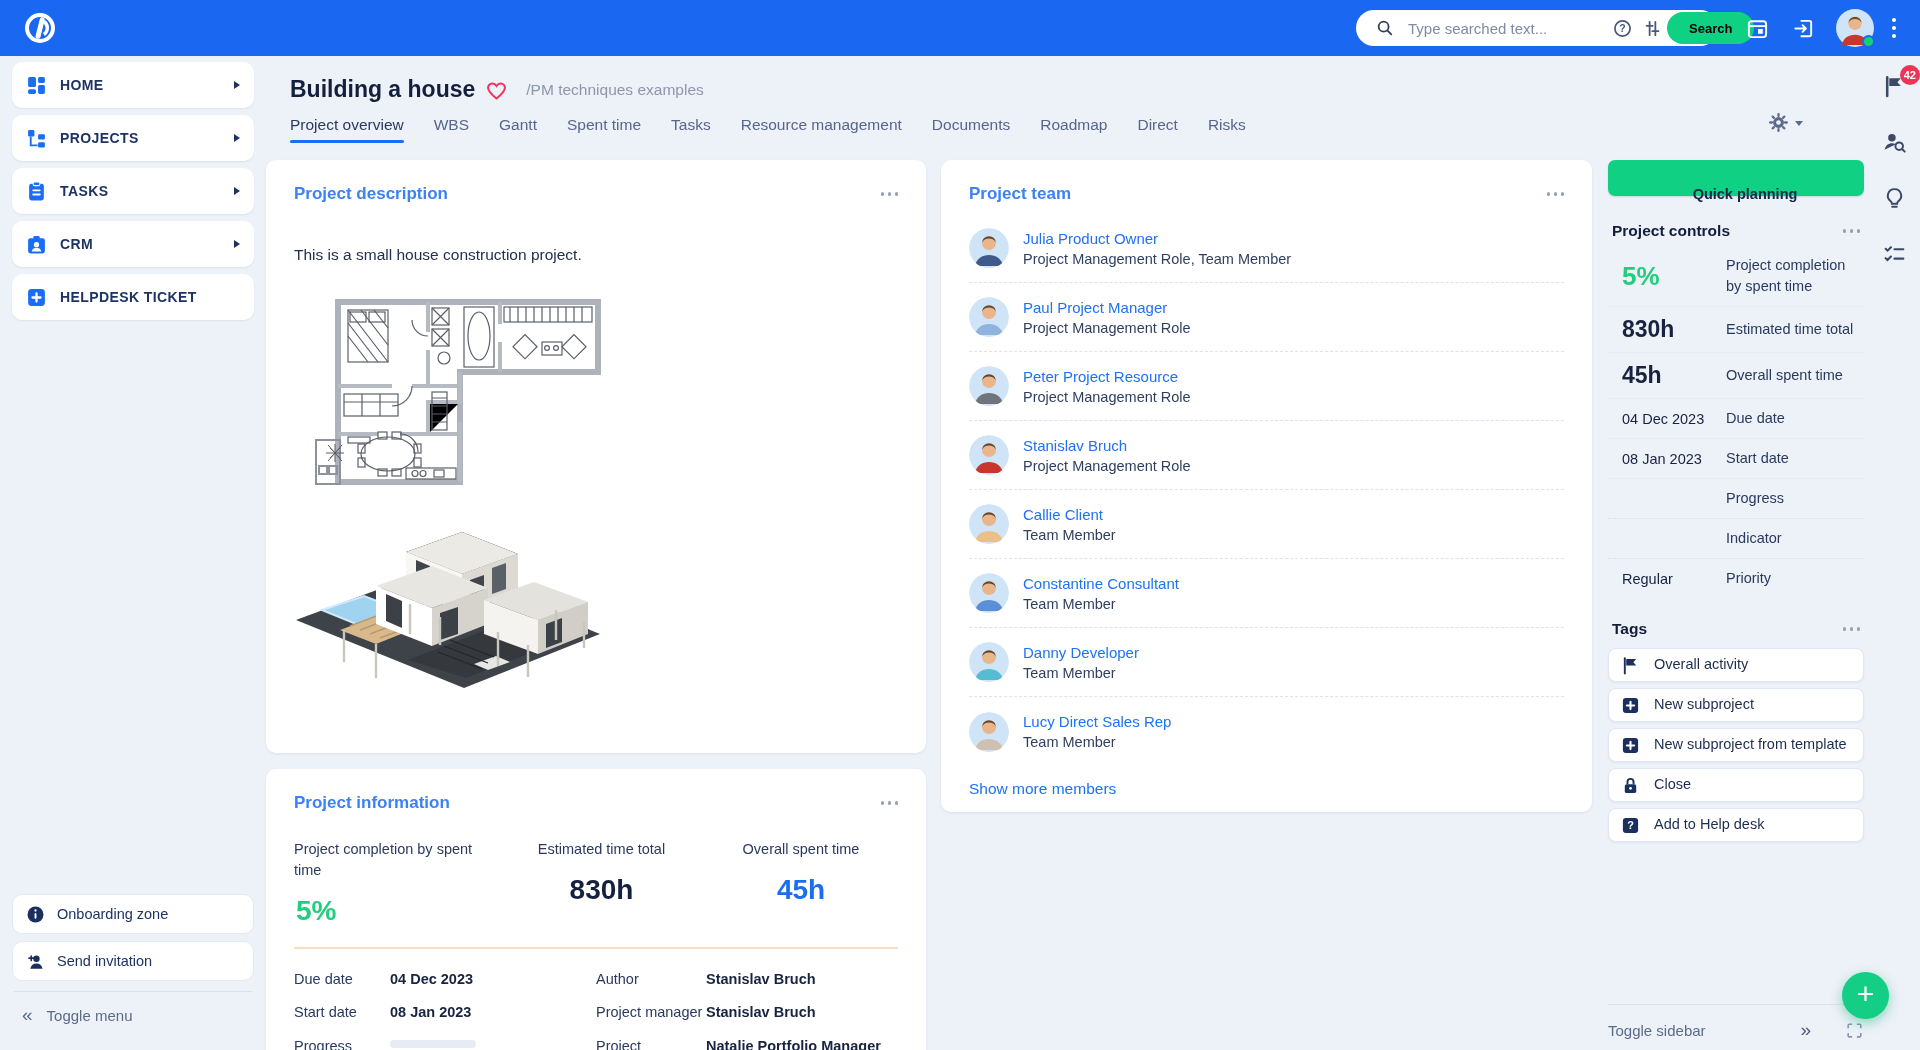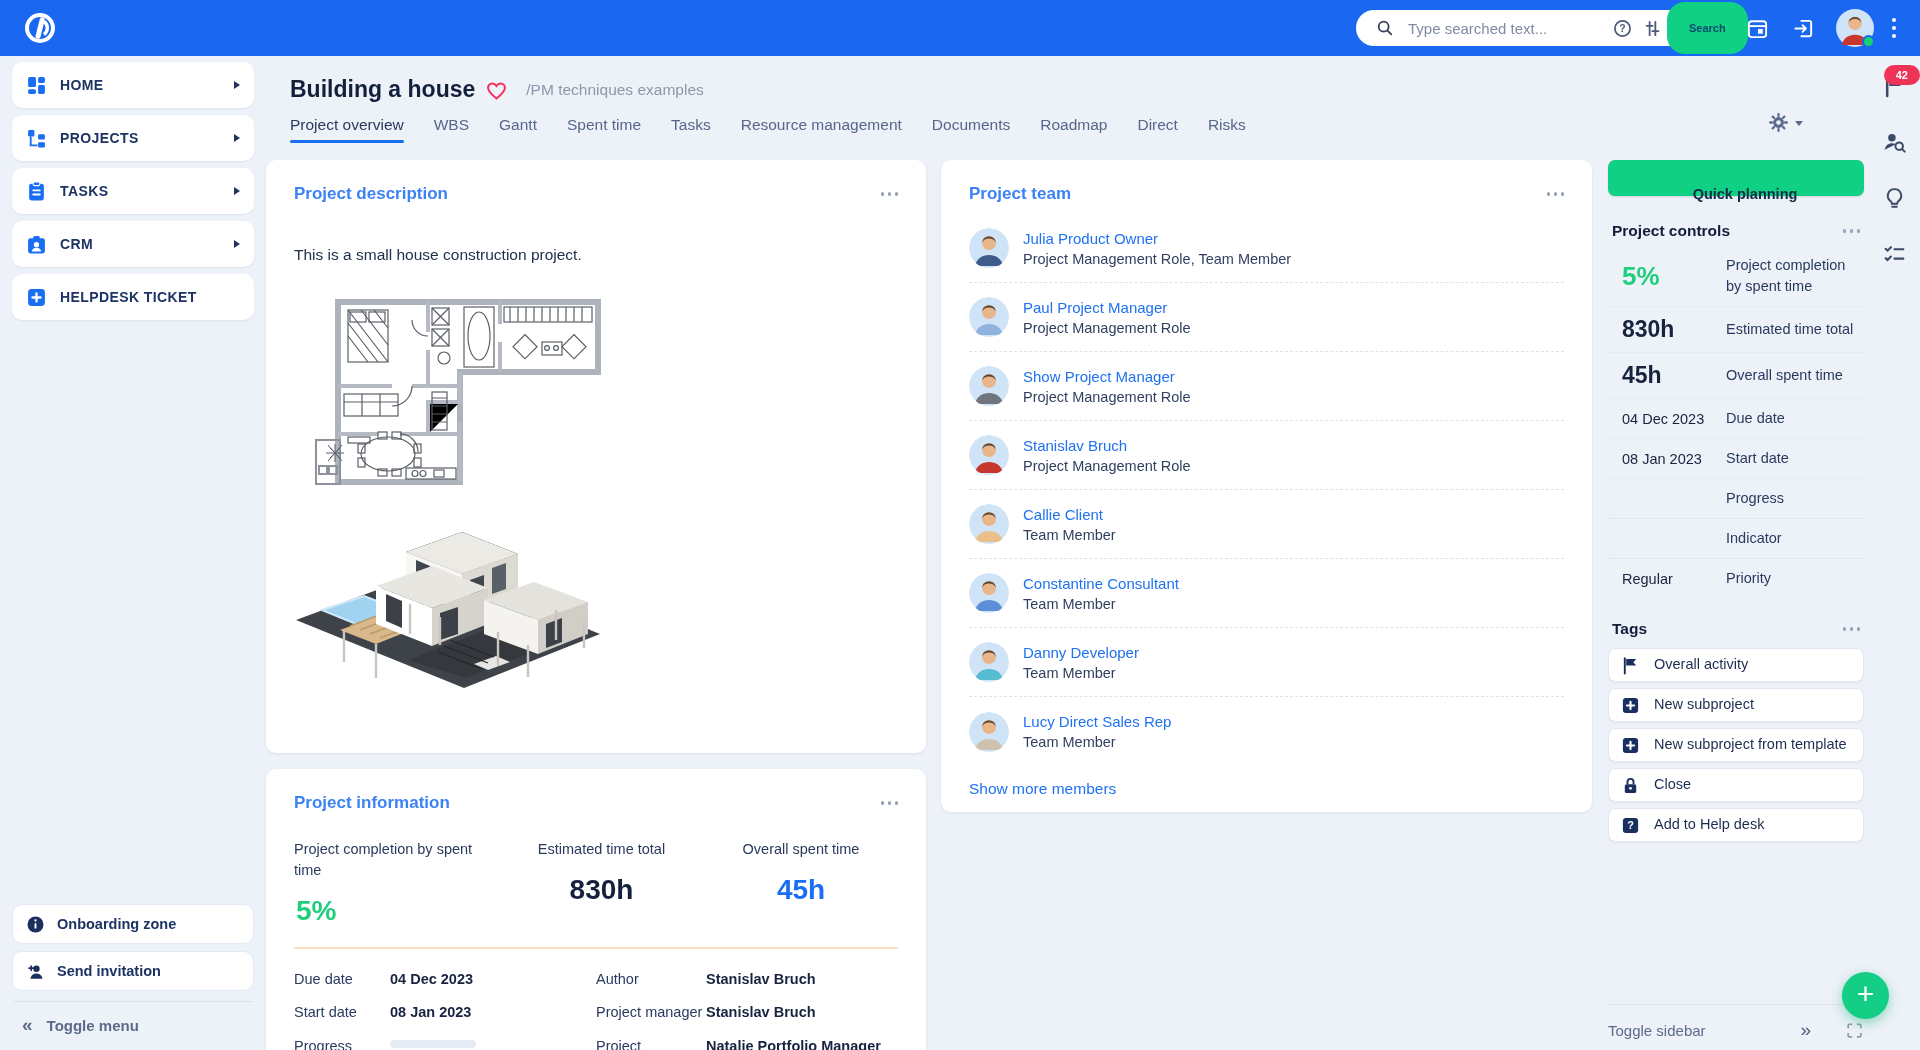--- a/index.html
+++ b/index.html
@@ -7,39 +7,39 @@
   body { font-family:"Liberation Sans", sans-serif; background:#edf1f8; position:relative; color:#1b2a4e; }
 
   
   .topbar { position:absolute; left:0; top:0; width:1920px; height:56px; background:#1a67f2; display:flex; align-items:center; padding:0 16px; z-index:50; }
   .logo { width:36px; height:36px; margin-left:6px; }
   .tb-spacer { flex:1; }
   .search-pill { width:362px; height:36px; background:#fff; border-radius:18px; display:flex; align-items:center; padding-left:14px; margin-right:16px; }
   .search-pill input { border:none; outline:none; flex:1; font-size:15px; color:#45506b; background:transparent; margin-left:8px; font-family:"Liberation Sans",sans-serif; }
   .search-pill input::placeholder { color:#7f8aa3; }
   .pill-ico { width:20px; height:20px; margin:0 5px; flex:0 0 auto; display:flex; align-items:center; justify-content:center; }
-  .search-btn { height:52px; padding:0 22px; border:none; border-radius:18px; background:#10d083; color:#0c4a6e; font-size:11px; font-weight:bold; cursor:pointer; font-family:"Liberation Sans",sans-serif; }
+  .search-btn { height:32px; padding:0 22px; border:none; border-radius:18px; background:#10d083; color:#000000; font-size:13px; font-weight:bold; cursor:pointer; font-family:"Liberation Sans",sans-serif; }
   .tb-ico { width:24px; height:24px; margin:0 11px; display:flex; align-items:center; justify-content:center; }
   .tb-avatar { position:relative; width:38px; height:38px; margin:0 10px; }
   .tb-avatar .av-dot { position:absolute; right:-1px; bottom:-1px; width:13px; height:13px; border-radius:50%; background:#17d070; border:2px solid #1a67f2; }
   .kebab-v { display:flex; flex-direction:column; gap:4px; margin:0 8px; }
   .kebab-v i { width:4px; height:4px; border-radius:50%; background:#fff; }
 
   
   .rail { position:absolute; right:0; top:56px; width:50px; height:994px; display:flex; flex-direction:column; align-items:center; padding-top:18px; gap:30px; z-index:40; }
   .rail-ico { position:relative; width:26px; height:26px; color:#3c4a68; }
-  .rail-badge { position:absolute; top:-9px; right:-12px; min-width:20px; height:20px; border-radius:10px; background:#ef3357; color:#fff; font-size:11px; font-weight:bold; display:flex; align-items:center; justify-content:center; padding:0 12px; }
+  .rail-badge { position:absolute; top:-9px; right:-12px; min-width:20px; height:20px; border-radius:10px; background:#ef3357; color:#fff; font-size:11px; font-weight:bold; display:flex; align-items:center; justify-content:center; padding:0 4px; }
 
   
   .sidebar { position:absolute; left:0; top:56px; width:266px; height:994px; padding:6px 12px 0 12px; }
   .side-item { background:#fff; border-radius:10px; height:46px; display:flex; align-items:center; padding:0 14px; margin-bottom:7px; box-shadow:0 1px 2px rgba(18,38,84,.07); cursor:pointer; }
   .side-item .si-ico { width:21px; height:21px; margin-right:13px; flex:0 0 auto; }
   .side-item .si-label { font-size:14px; letter-spacing:.4px; color:#1c3363; font-weight:bold; flex:1; }
   .side-item .si-chev { width:0; height:0; border-left:6px solid #21335c; border-top:4.5px solid transparent; border-bottom:4.5px solid transparent; }
-  .side-footer { position:absolute; left:12px; bottom:14px; width:242px;font-weight:bold; }
+  .side-footer { position:absolute; left:12px; bottom:24px; width:242px; }
   .side-foot-item { background:#fff; border:1px solid #e3e9f4; border-radius:10px; height:40px; display:flex; align-items:center; padding:0 13px; margin-bottom:7px; cursor:pointer; }
   .side-foot-item .si-ico { width:19px; height:19px; margin-right:12px; }
   .side-foot-item .sf-label { font-size:14.5px; color:#1c3363; }
   .side-divider { height:1px; background:#d9e0ee; margin:10px 2px 12px 2px; }
   .toggle-menu { display:flex; align-items:center; color:#5d6b8a; font-size:15px; padding-left:10px; cursor:pointer; }
   .toggle-menu .chev-glyph { font-size:19px; margin-right:14px; color:#5d6b8a; }
 
   
   .page-header { position:absolute; left:290px; top:76px; z-index:10; }
   .title-row { display:flex; align-items:center; gap:10px; }
@@ -513,21 +513,21 @@
       <div class="member">
         <span class="m-av">
           <svg viewBox="0 0 40 40" width="40" height="40">
             <circle cx="20" cy="20" r="20" fill="#cfe4f6"></circle>
             <circle cx="20" cy="15" r="7" fill="#e9b68c"></circle>
             <path d="M20 8.5c-4 0-6.8 2.6-6.6 6 .8-2.8 3.4-4 6.6-4s5.8 1.2 6.6 4c.2-3.4-2.6-6-6.6-6z" fill="#5d4633"></path>
             <path d="M6 38c1.6-7.5 7-11 14-11s12.4 3.5 14 11z" fill="#70757d"></path>
           </svg>
         </span>
         <span>
-          <div class="m-name">Show Project Manager</div>
+          <div class="m-name">Peter Project Resource</div>
           <div class="m-role">Project Management Role</div>
         </span>
       </div>
       <div class="member">
         <span class="m-av">
           <svg viewBox="0 0 40 40" width="40" height="40">
             <circle cx="20" cy="20" r="20" fill="#cfe4f6"></circle>
             <circle cx="20" cy="15" r="7" fill="#e9b68c"></circle>
             <path d="M20 8.5c-4 0-6.8 2.6-6.6 6 .8-2.8 3.4-4 6.6-4s5.8 1.2 6.6 4c.2-3.4-2.6-6-6.6-6z" fill="#5d4633"></path>
             <path d="M6 38c1.6-7.5 7-11 14-11s12.4 3.5 14 11z" fill="#c8372d"></path>

